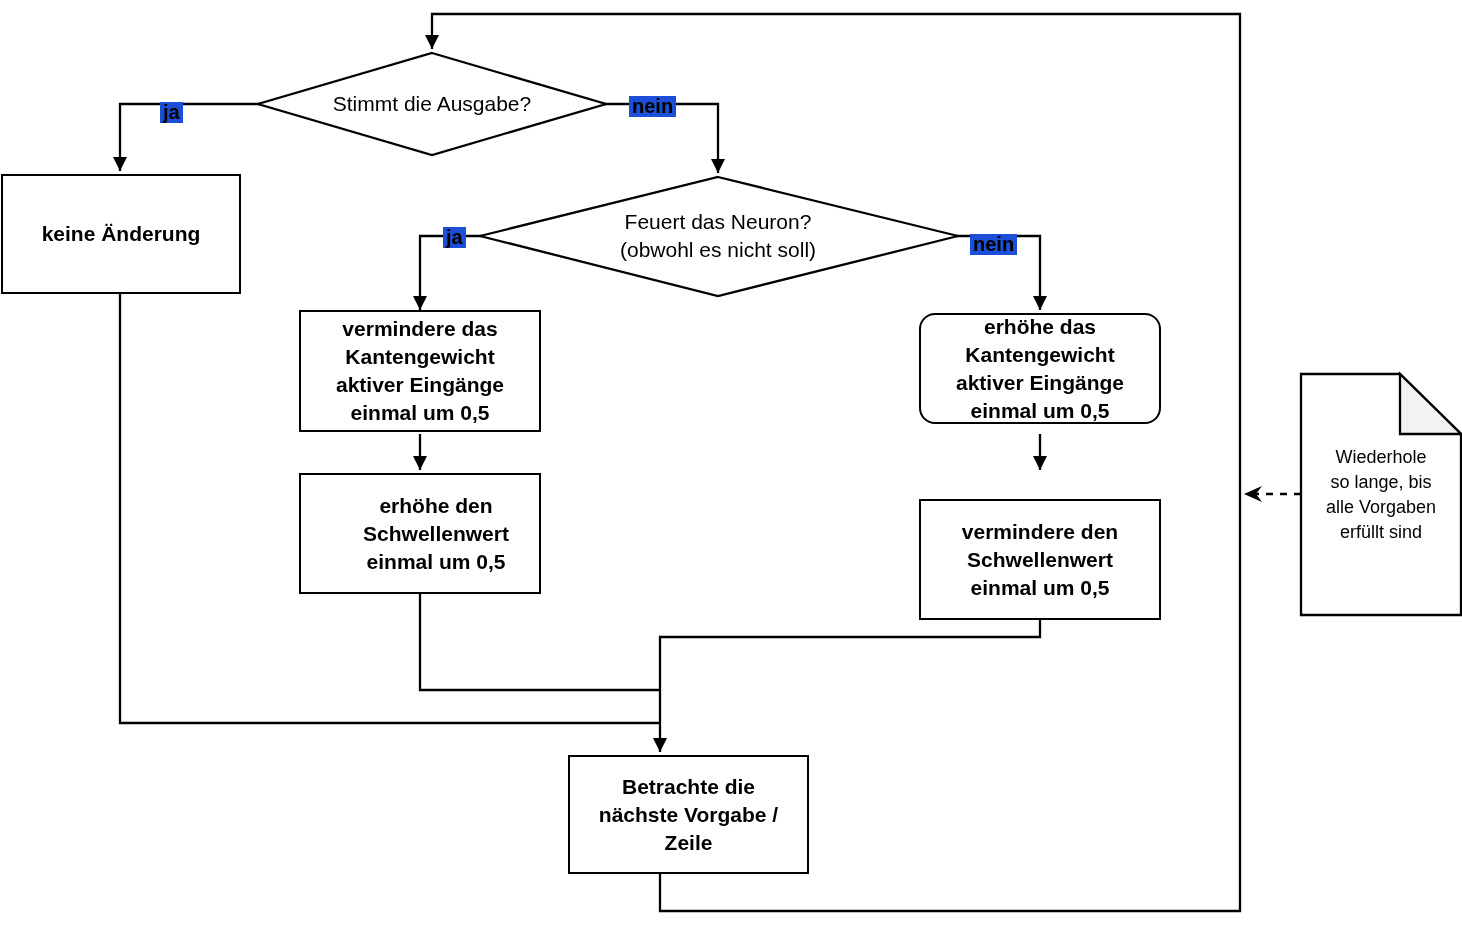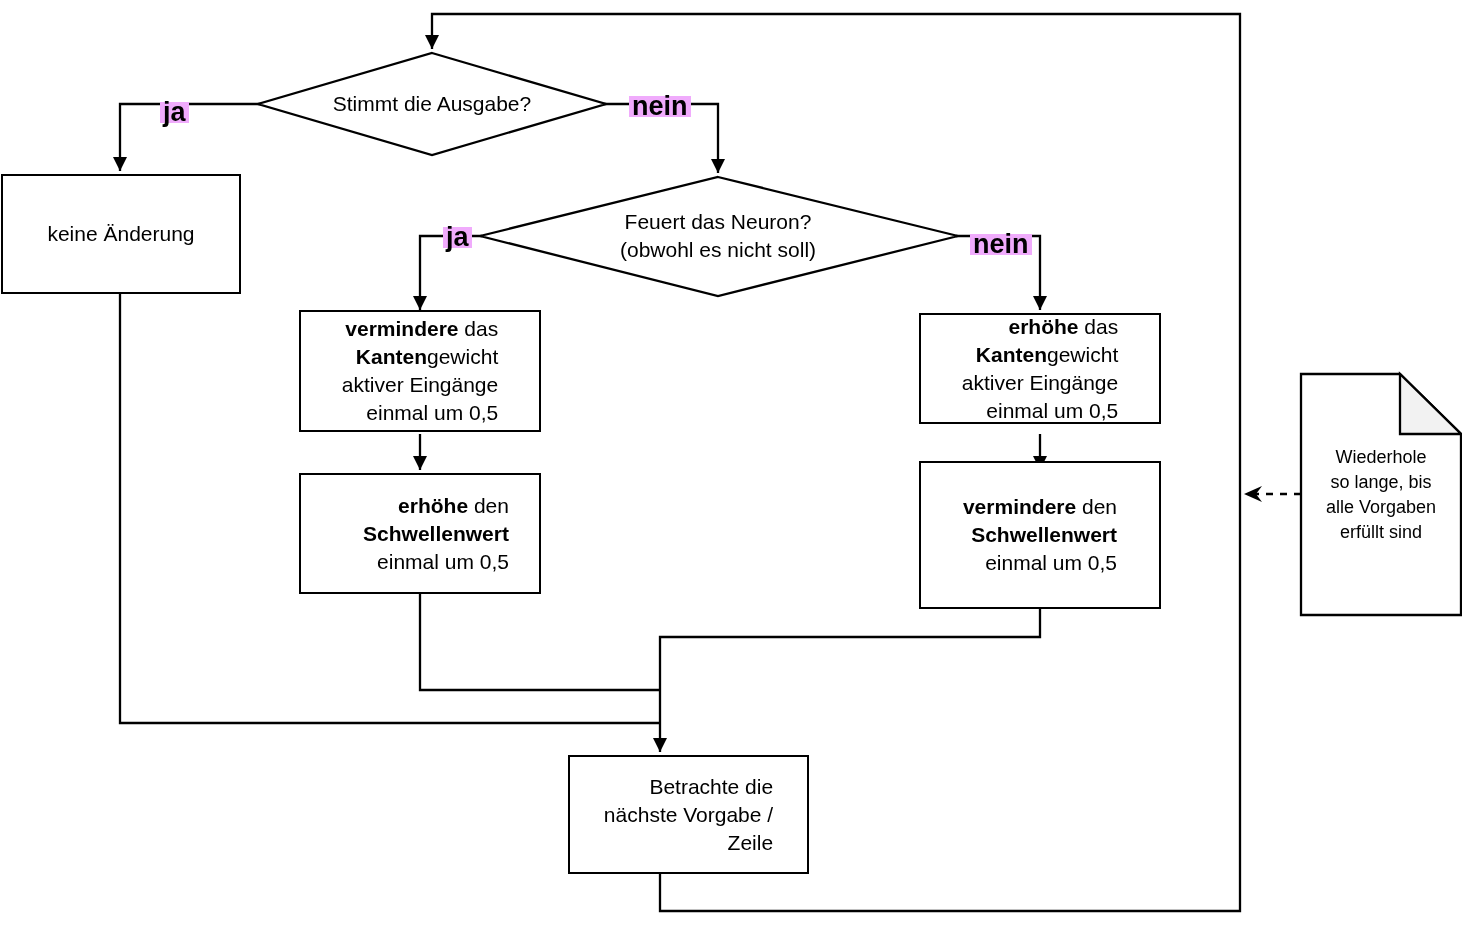--- a/index.html
+++ b/index.html
@@ -22,41 +22,42 @@
     top: 0;
   }
   .box {
     position: absolute;
     box-sizing: border-box;
     border: 2px solid #000000;
     background: #ffffff;
     display: flex;
     align-items: center;
     justify-content: center;
-    text-align: right;
+    text-align: center;
     font-size: 21px;
     line-height: 28px;
+    font-weight: bold;
   }
   .freetext {
     position: absolute;
     display: flex;
     align-items: center;
     justify-content: center;
     text-align: center;
     font-size: 21px;
     line-height: 28px;
   }
   .pre {
     white-space: pre-line;
   }
   .branch-label {
     position: absolute;
-    background: #f0abfc;
+    background: #1d4ed8;
     font-weight: bold;
-    font-size: 27px;
+    font-size: 20px;
     line-height: 21px;
     padding: 0 3px;
   }
   .note-text {
     position: absolute;
     display: flex;
     align-items: center;
     justify-content: center;
     text-align: center;
     font-size: 18px;
@@ -131,30 +132,30 @@
   </div>
 
   <div class="box" style="left:299px; top:473px; width:242px; height:121px;padding-left:32px;">
     <div>
       <div class="line"><b>erhöhe</b><span> den</span></div>
       <div class="line"><b>Schwellenwert</b></div>
       <div class="line">einmal um 0,5</div>
     </div>
   </div>
 
-  <div class="box" style="left:919px; top:313px; width:242px; height:111px;">
+  <div class="box" style="left:919px; top:313px; width:242px; height:111px;border-radius:16px;">
     <div>
       <div class="line"><b>erhöhe</b><span> das</span></div>
       <div class="line"><b>Kanten</b><span>gewicht</span></div>
       <div class="line">aktiver Eingänge</div>
       <div class="line">einmal um 0,5</div>
     </div>
   </div>
 
-  <div class="box" style="left:919px; top:461px; width:242px; height:148px;">
+  <div class="box" style="left:919px; top:499px; width:242px; height:121px;">
     <div>
       <div class="line"><b>vermindere</b><span> den</span></div>
       <div class="line"><b>Schwellenwert</b></div>
       <div class="line">einmal um 0,5</div>
     </div>
   </div>
 
   <div class="box pre" style="left:540px; top:755px; width:241px; height:119px;margin-left:28px;">
     <span class="pre">Betrachte die
 nächste Vorgabe /

